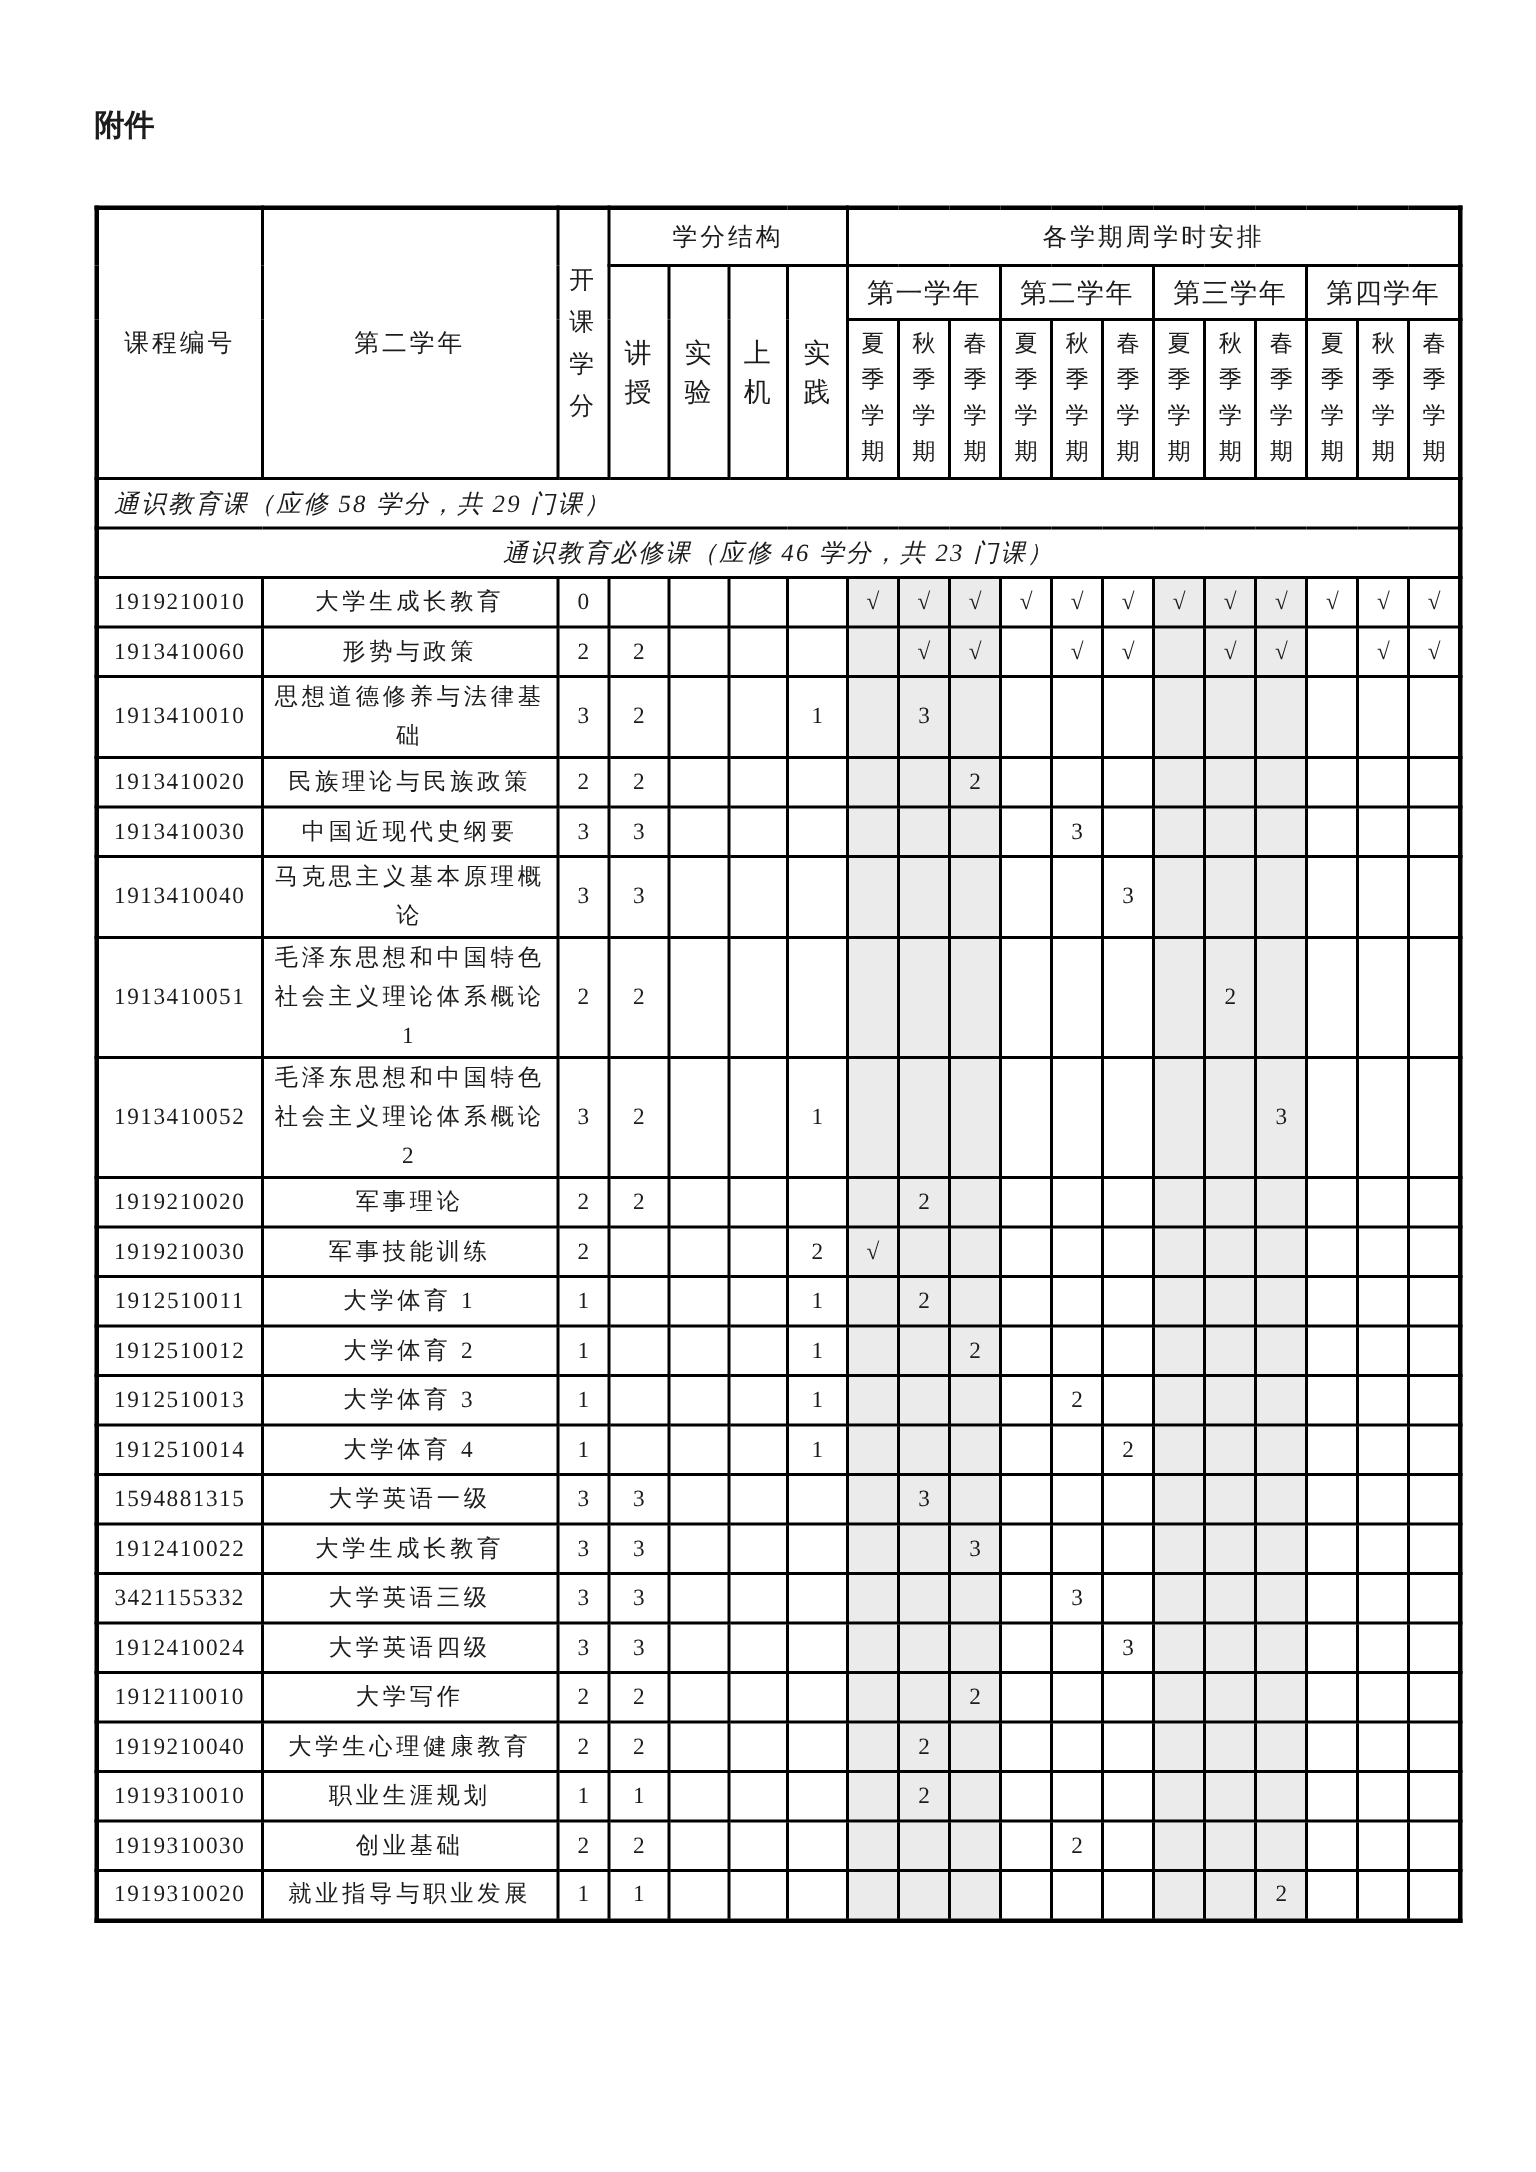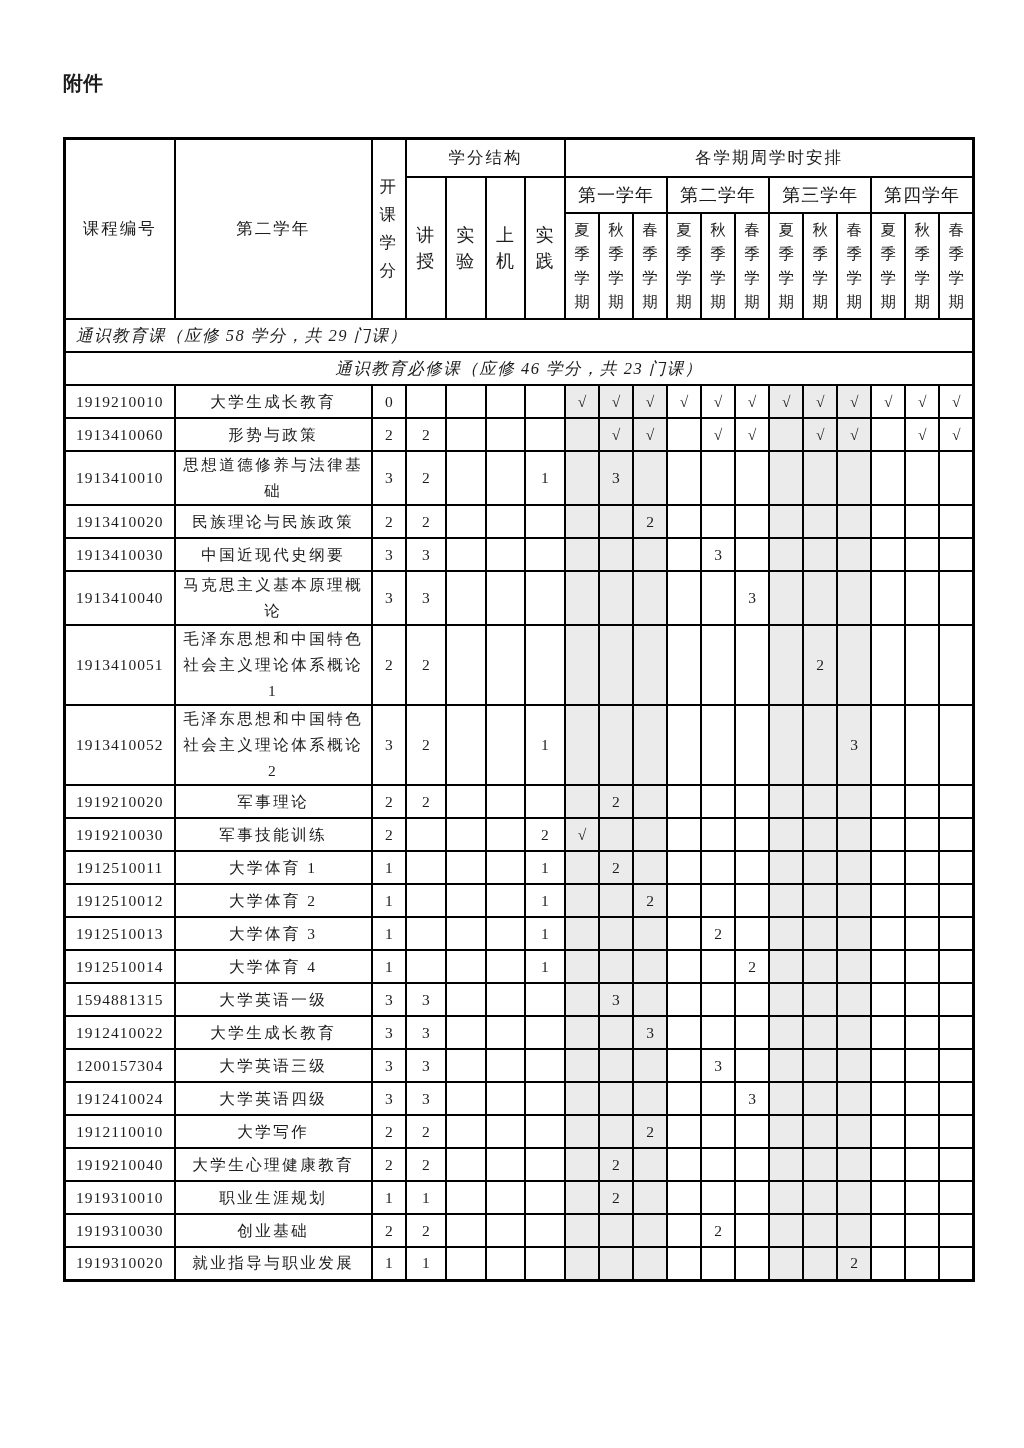--- a/index.html
+++ b/index.html
@@ -507,21 +507,21 @@
           <td class="c-sem"></td>
           <td class="c-sem"></td>
           <td class="c-sem shade"></td>
           <td class="c-sem shade"></td>
           <td class="c-sem shade"></td>
           <td class="c-sem"></td>
           <td class="c-sem"></td>
           <td class="c-sem"></td>
         </tr>
         <tr class="data-row">
-          <td class="c-id">1200157304</td>
+          <td class="c-id">3421155332</td>
           <td class="c-name">大学英语三级</td>
           <td class="c-num">3</td>
           <td class="c-num">3</td>
           <td class="c-num"></td>
           <td class="c-num"></td>
           <td class="c-num"></td>
           <td class="c-sem shade"></td>
           <td class="c-sem shade"></td>
           <td class="c-sem shade"></td>
           <td class="c-sem"></td>

